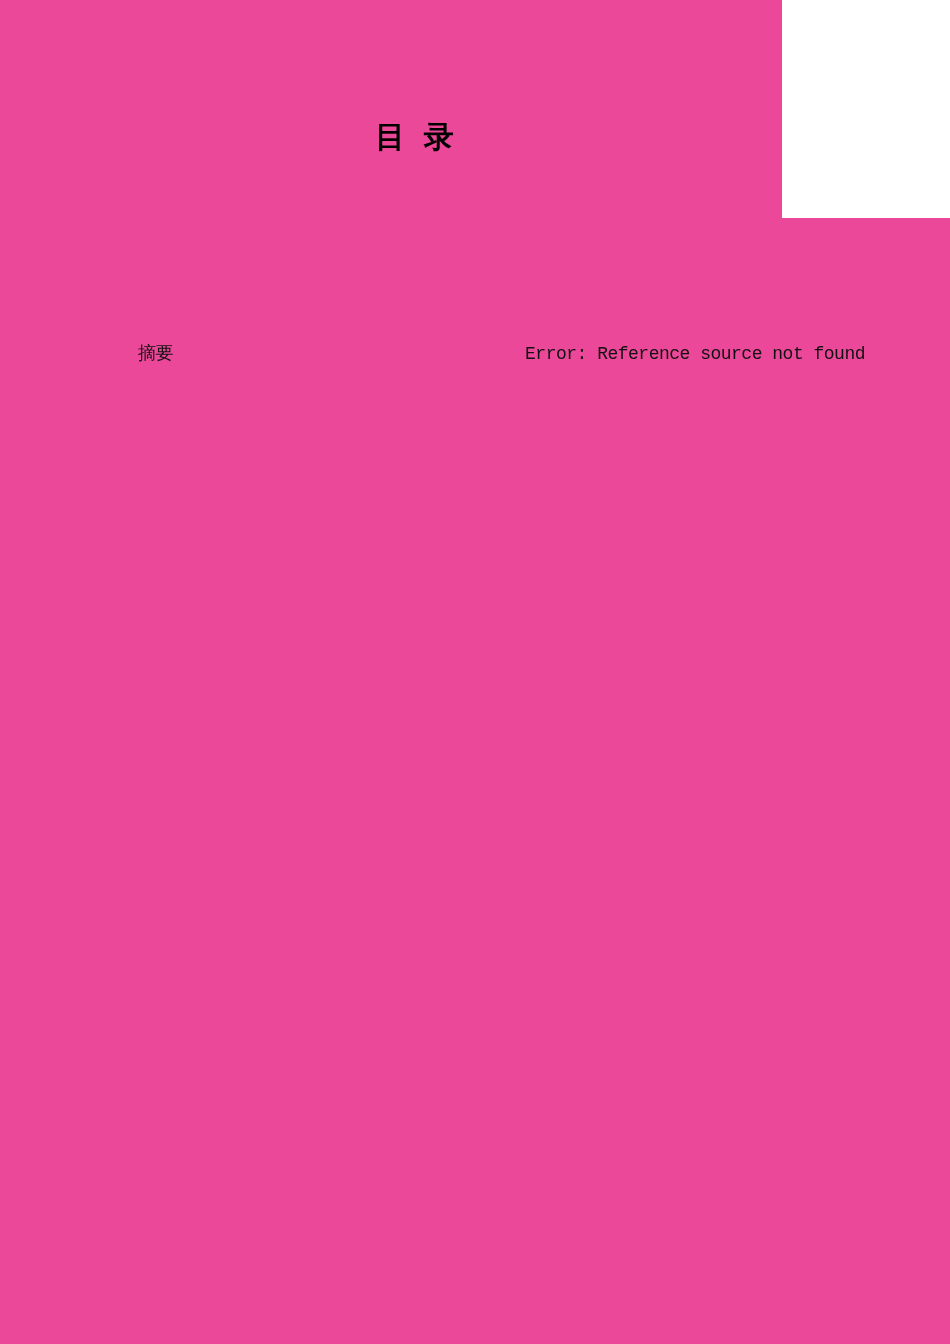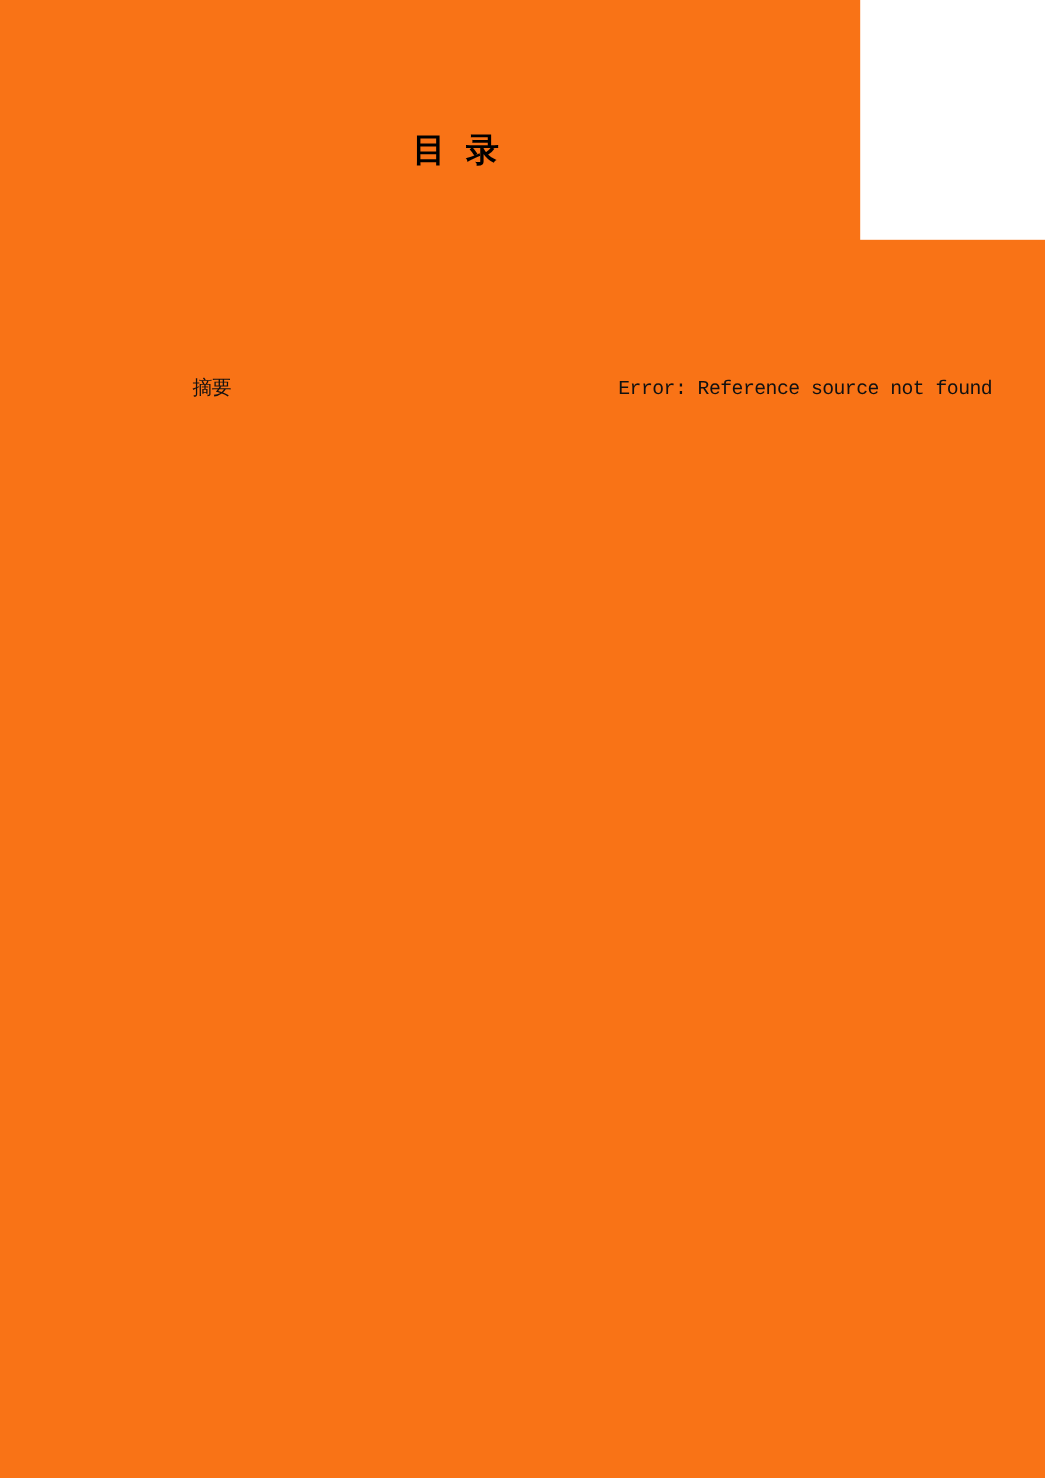--- a/index.html
+++ b/index.html
@@ -8,21 +8,21 @@
     background: #ffffff;
     width: 950px;
     height: 1344px;
     overflow: hidden;
   }
   .page {
     box-sizing: border-box;
     width: 782px;
     height: 1344px;
     padding: 118px 90px 0 138px;
-    background: #f97316;
+    background: #ec4899;
     color: #111111;
     font-family: "Liberation Serif", "DejaVu Serif", serif;
   }
   .doc-title {
     margin: 0 0 62px 0;
     text-align: center;
     font-size: 30px;
     line-height: 38px;
     font-weight: bold;
     color: #000000;
@@ -35,21 +35,20 @@
   }
   .entry {
     display: flex;
     align-items: baseline;
     line-height: 36.35px;
     font-size: 21px;
     white-space: nowrap;
   }
   .entry .label {
     flex: 0 0 auto;
-    margin-left: 37px;
   }
   .entry .leader {
     flex: 1 1 auto;
     min-width: 0;
     overflow: hidden;
     white-space: nowrap;
   }
   .entry .leader::after {
     content: "................................................................................................................................................................................................................";
   }

